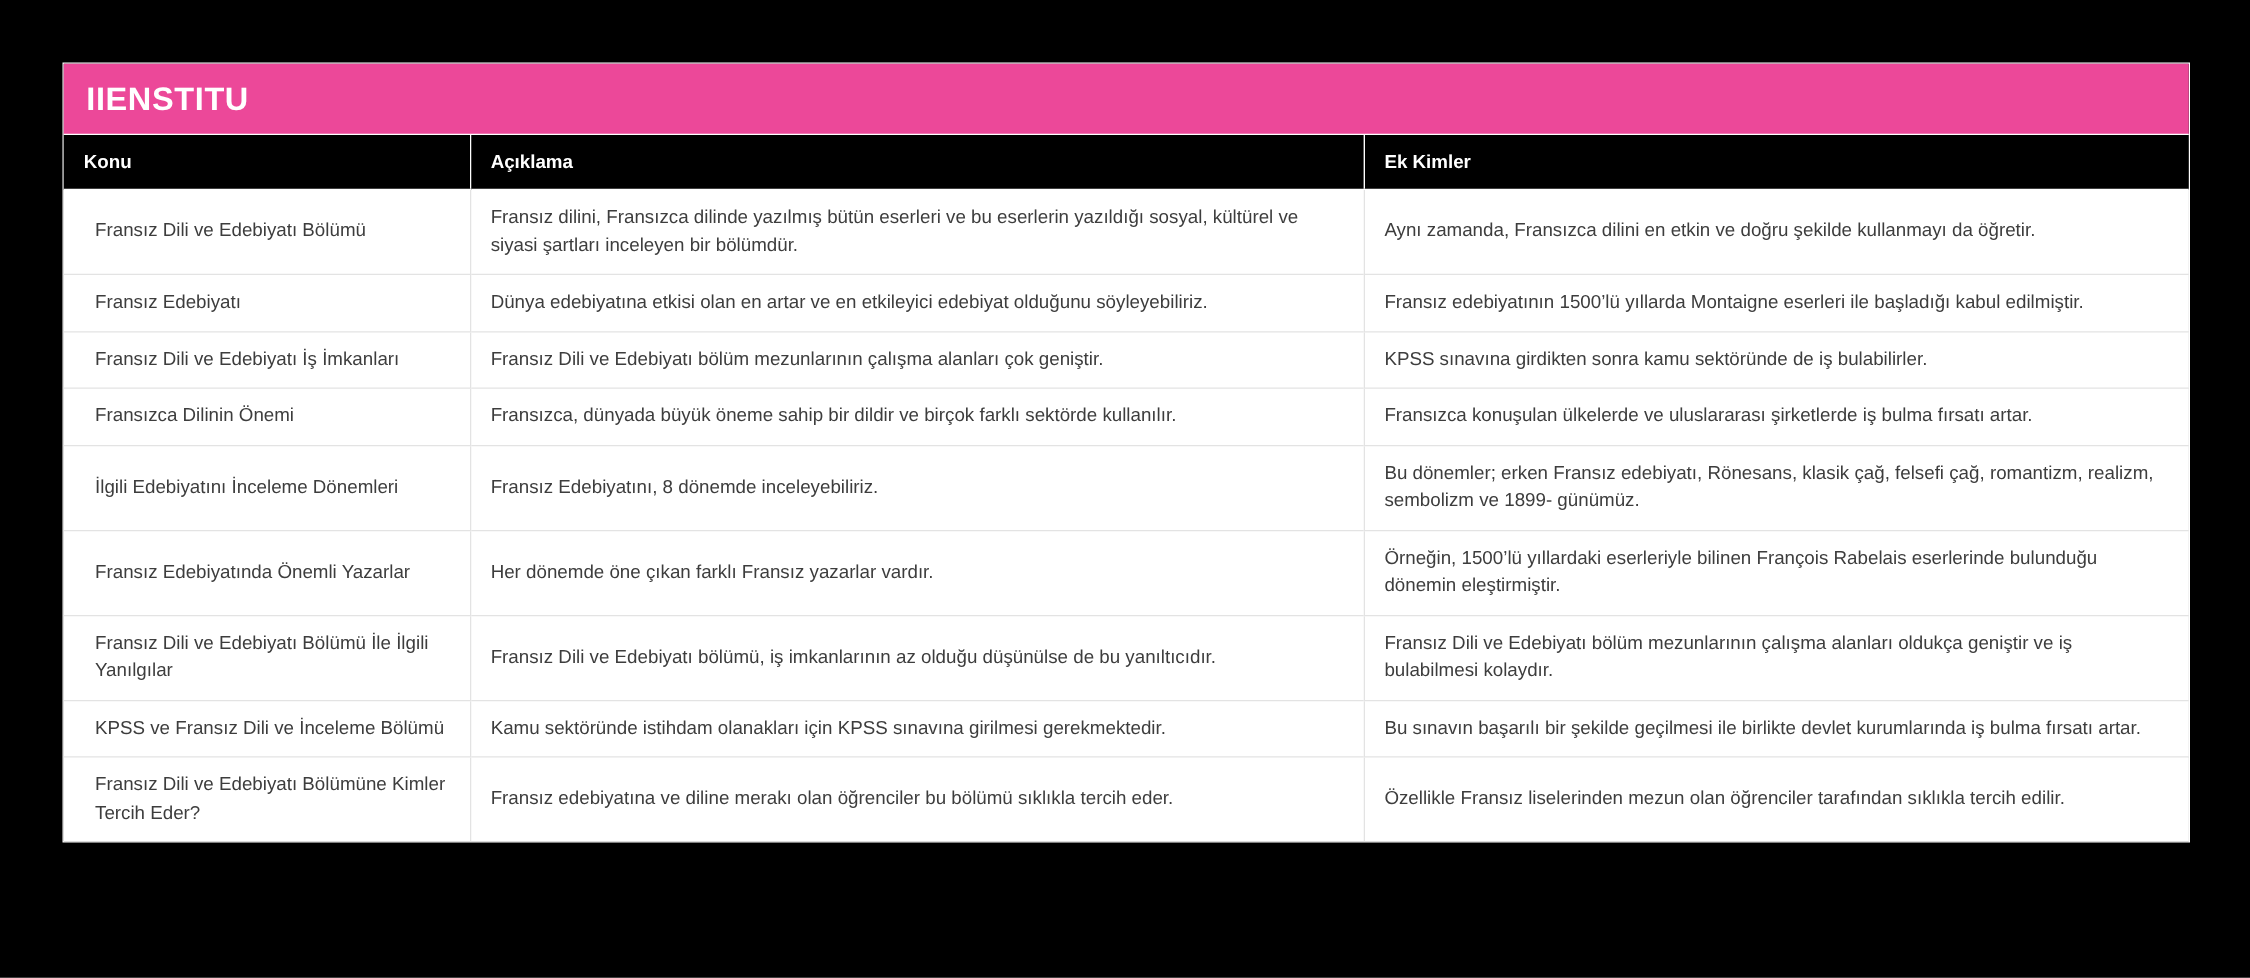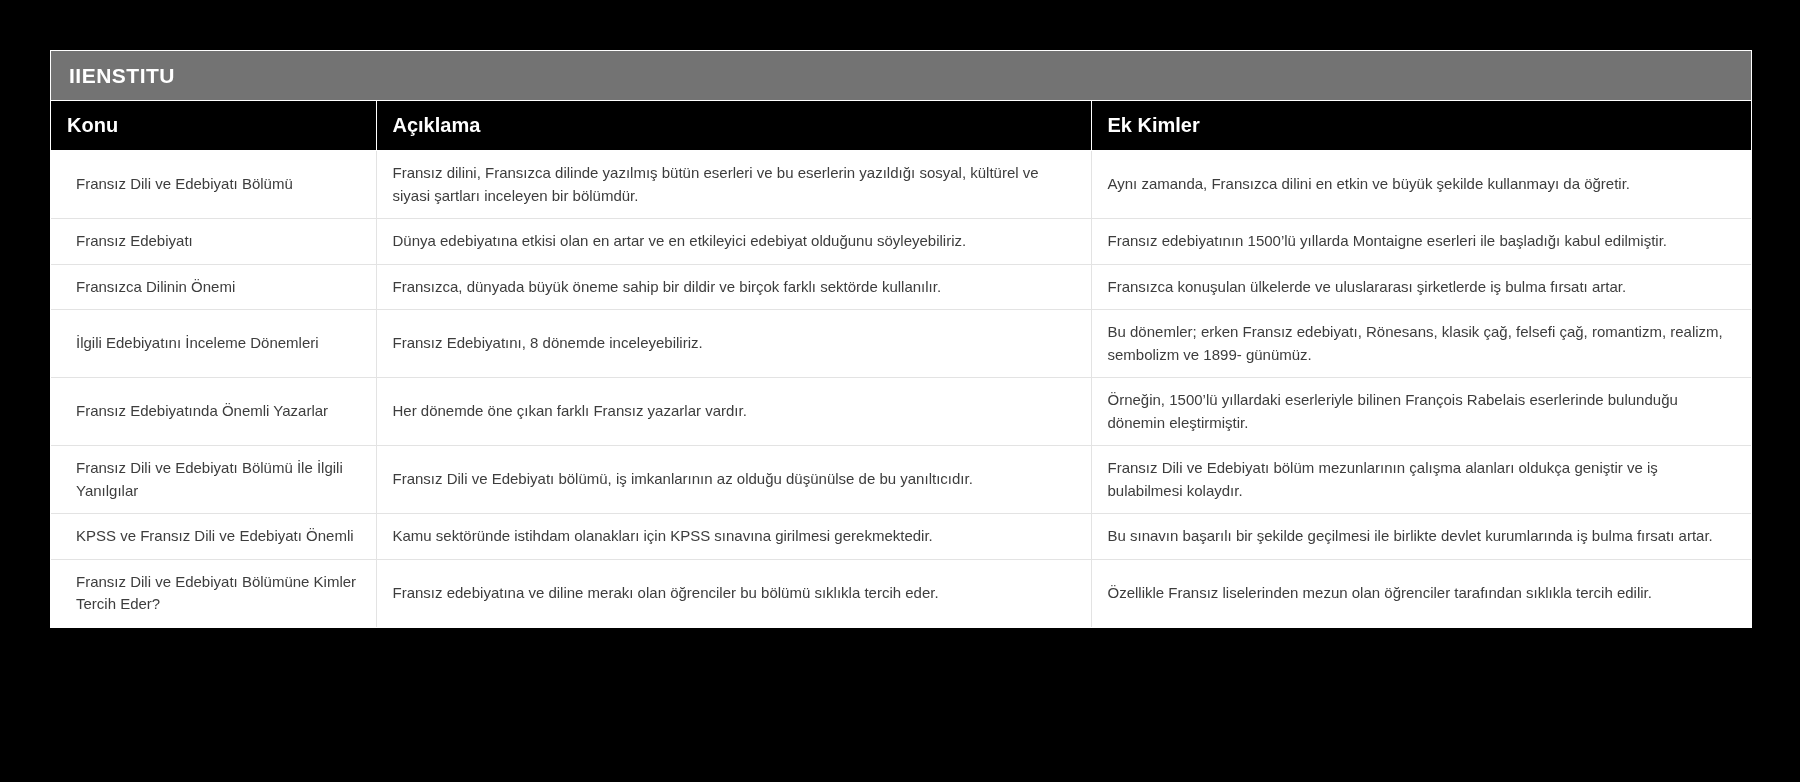--- a/index.html
+++ b/index.html
@@ -14,42 +14,42 @@
   .content-panel {
     position: absolute;
     left: 50px;
     top: 50px;
     width: 1702px;
     box-sizing: border-box;
     border: 1px solid #ffffff;
     background: #000000;
   }
   .title-bar {
-    background: #737373;
+    background: #ec4899;
     color: #ffffff;
-    font-size: 21px;
+    font-size: 26px;
     font-weight: bold;
     letter-spacing: 0.5px;
     padding: 13px 18px 12px 18px;
     border-bottom: 1px solid #ffffff;
   }
   table.info-table {
     width: 100%;
     border-collapse: collapse;
     table-layout: fixed;
     background: #ffffff;
   }
   table.info-table col.c-konu     { width: 325px; }
   table.info-table col.c-aciklama { width: 715px; }
   table.info-table col.c-ekbilgi  { width: auto;  }
   table.info-table thead th {
     background: #000000;
     color: #ffffff;
     text-align: left;
-    font-size: 20px;
+    font-size: 15px;
     font-weight: bold;
     padding: 13px 16px;
     border-left: 1px solid #ffffff;
     border-bottom: 1px solid #ffffff;
   }
   table.info-table thead th:first-child { border-left: none; }
   table.info-table tbody td {
     background: #ffffff;
     color: #3d3d3d;
     font-size: 15px;
@@ -77,26 +77,31 @@
       <tr>
         <th>Konu</th>
         <th>Açıklama</th>
         <th>Ek Kimler</th>
       </tr>
     </thead>
     <tbody>
       <tr>
         <td>Fransız Dili ve Edebiyatı Bölümü</td>
         <td>Fransız dilini, Fransızca dilinde yazılmış bütün eserleri ve bu eserlerin yazıldığı sosyal, kültürel ve siyasi şartları inceleyen bir bölümdür.</td>
-        <td>Aynı zamanda, Fransızca dilini en etkin ve büyük şekilde kullanmayı da öğretir.</td>
+        <td>Aynı zamanda, Fransızca dilini en etkin ve doğru şekilde kullanmayı da öğretir.</td>
       </tr>
       <tr>
         <td>Fransız Edebiyatı</td>
         <td>Dünya edebiyatına etkisi olan en artar ve en etkileyici edebiyat olduğunu söyleyebiliriz.</td>
         <td>Fransız edebiyatının 1500’lü yıllarda Montaigne eserleri ile başladığı kabul edilmiştir.</td>
+      </tr>
+      <tr>
+        <td>Fransız Dili ve Edebiyatı İş İmkanları</td>
+        <td>Fransız Dili ve Edebiyatı bölüm mezunlarının çalışma alanları çok geniştir.</td>
+        <td>KPSS sınavına girdikten sonra kamu sektöründe de iş bulabilirler.</td>
       </tr>
       <tr>
         <td>Fransızca Dilinin Önemi</td>
         <td>Fransızca, dünyada büyük öneme sahip bir dildir ve birçok farklı sektörde kullanılır.</td>
         <td>Fransızca konuşulan ülkelerde ve uluslararası şirketlerde iş bulma fırsatı artar.</td>
       </tr>
       <tr>
         <td>İlgili Edebiyatını İnceleme Dönemleri</td>
         <td>Fransız Edebiyatını, 8 dönemde inceleyebiliriz.</td>
         <td>Bu dönemler; erken Fransız edebiyatı, Rönesans, klasik çağ, felsefi çağ, romantizm, realizm, sembolizm ve 1899- günümüz.</td>
@@ -105,21 +110,21 @@
         <td>Fransız Edebiyatında Önemli Yazarlar</td>
         <td>Her dönemde öne çıkan farklı Fransız yazarlar vardır.</td>
         <td>Örneğin, 1500’lü yıllardaki eserleriyle bilinen François Rabelais eserlerinde bulunduğu dönemin eleştirmiştir.</td>
       </tr>
       <tr>
         <td>Fransız Dili ve Edebiyatı Bölümü İle İlgili Yanılgılar</td>
         <td>Fransız Dili ve Edebiyatı bölümü, iş imkanlarının az olduğu düşünülse de bu yanıltıcıdır.</td>
         <td>Fransız Dili ve Edebiyatı bölüm mezunlarının çalışma alanları oldukça geniştir ve iş bulabilmesi kolaydır.</td>
       </tr>
       <tr>
-        <td>KPSS ve Fransız Dili ve Edebiyatı Önemli</td>
+        <td>KPSS ve Fransız Dili ve İnceleme Bölümü</td>
         <td>Kamu sektöründe istihdam olanakları için KPSS sınavına girilmesi gerekmektedir.</td>
         <td>Bu sınavın başarılı bir şekilde geçilmesi ile birlikte devlet kurumlarında iş bulma fırsatı artar.</td>
       </tr>
       <tr>
         <td>Fransız Dili ve Edebiyatı Bölümüne Kimler Tercih Eder?</td>
         <td>Fransız edebiyatına ve diline merakı olan öğrenciler bu bölümü sıklıkla tercih eder.</td>
         <td>Özellikle Fransız liselerinden mezun olan öğrenciler tarafından sıklıkla tercih edilir.</td>
       </tr>
     </tbody>
   </table>

